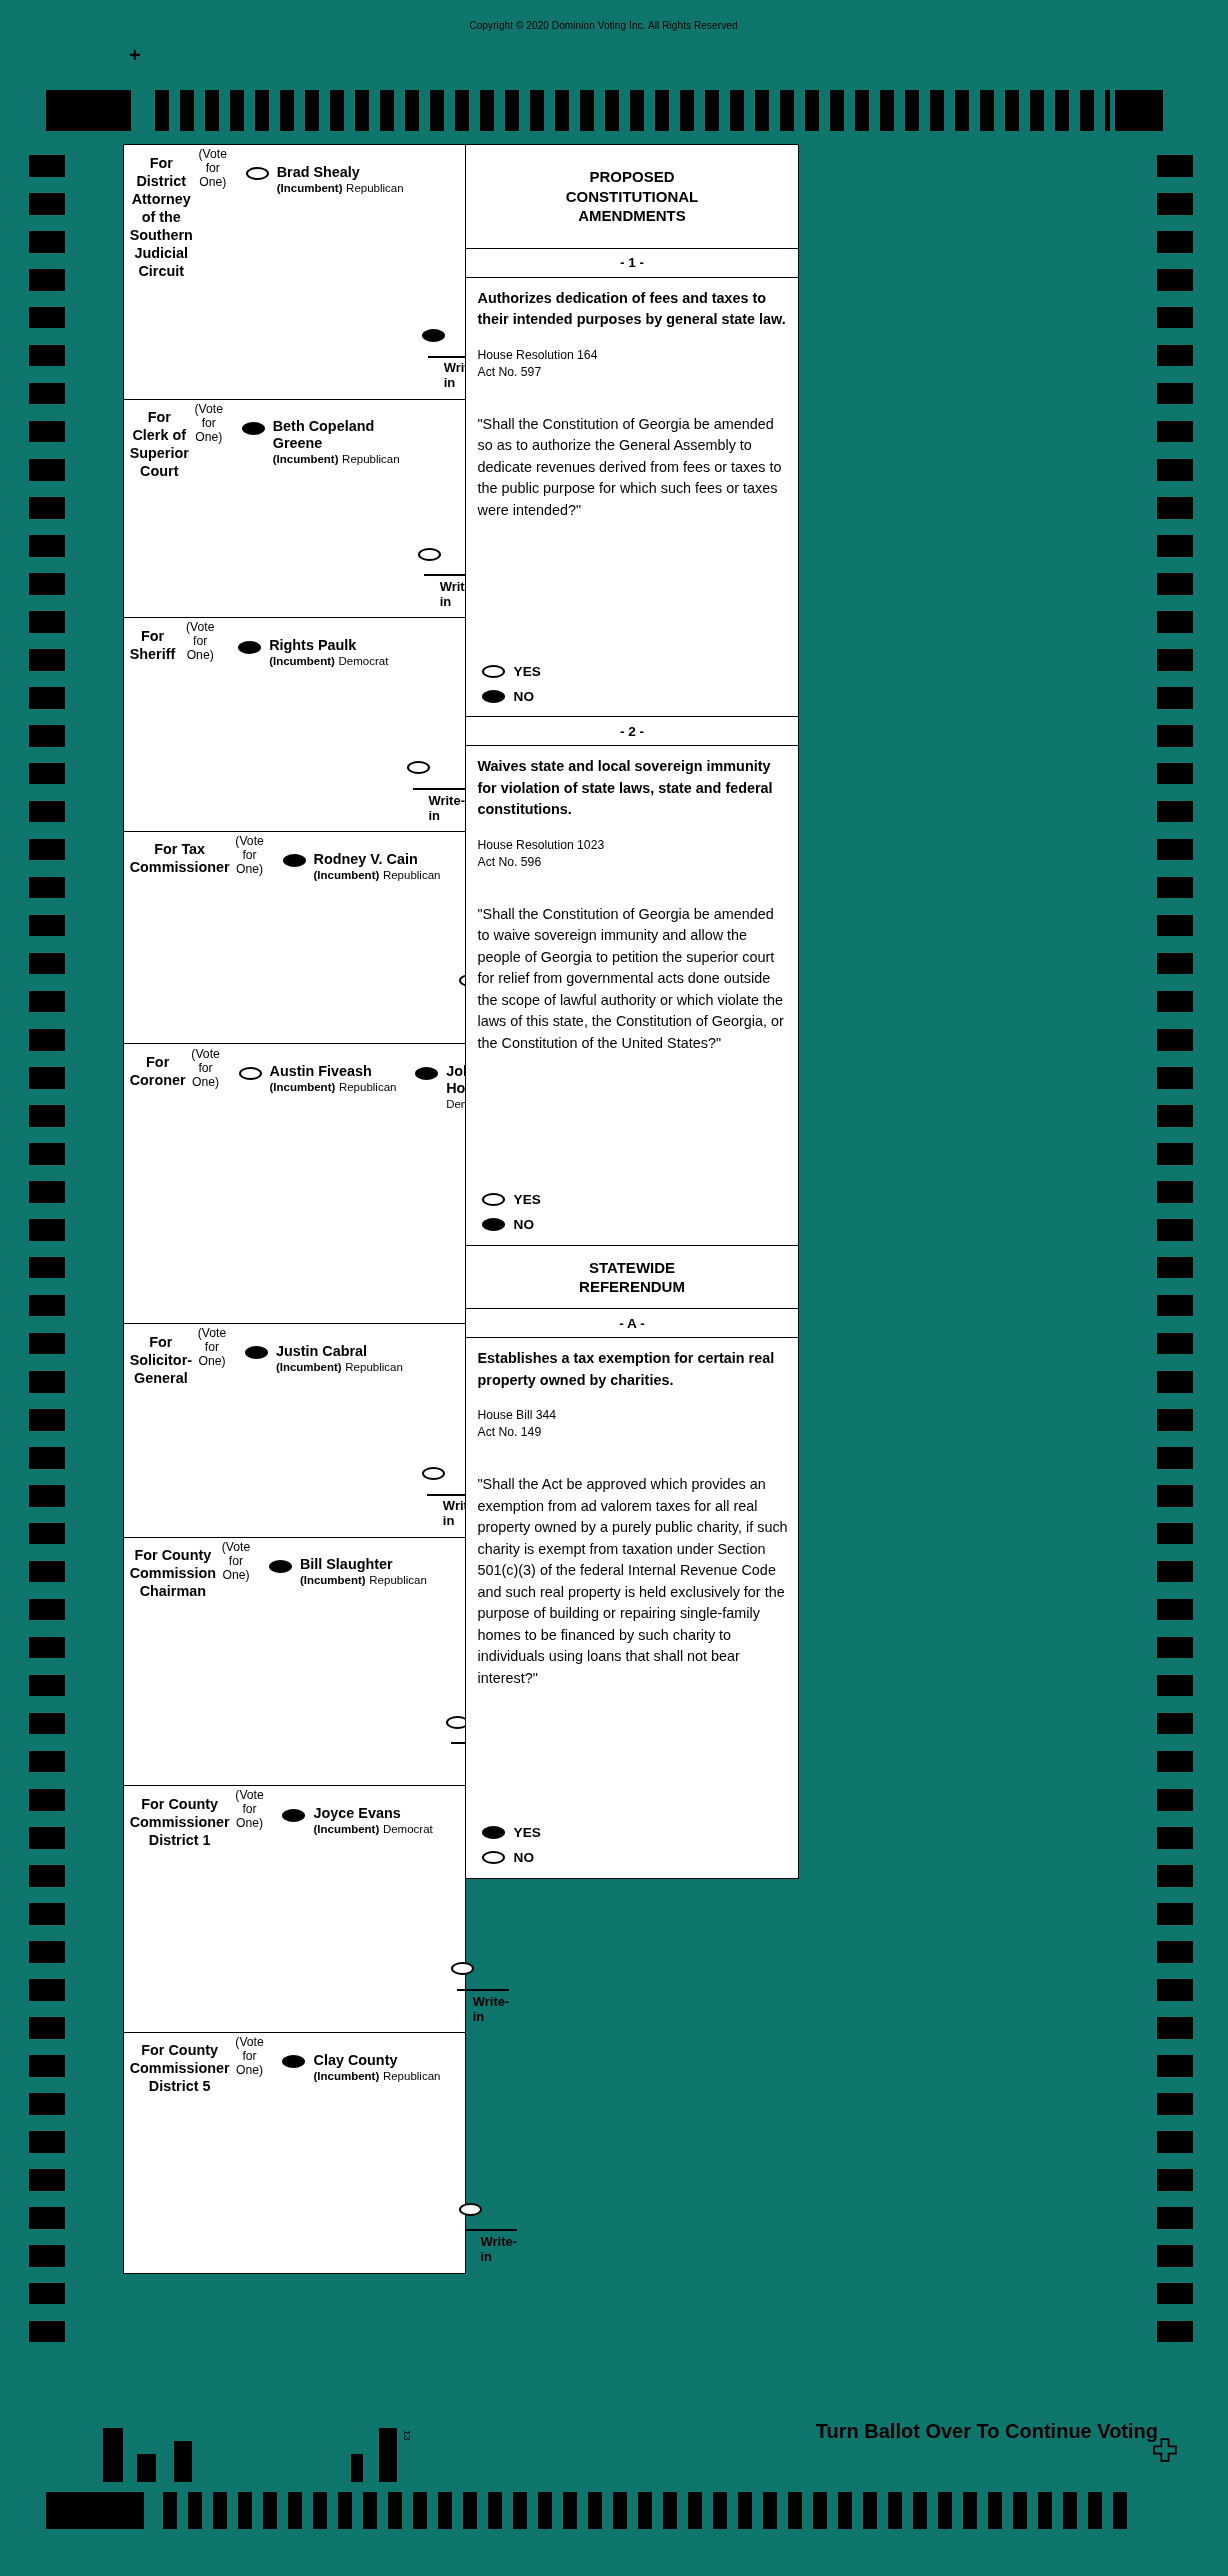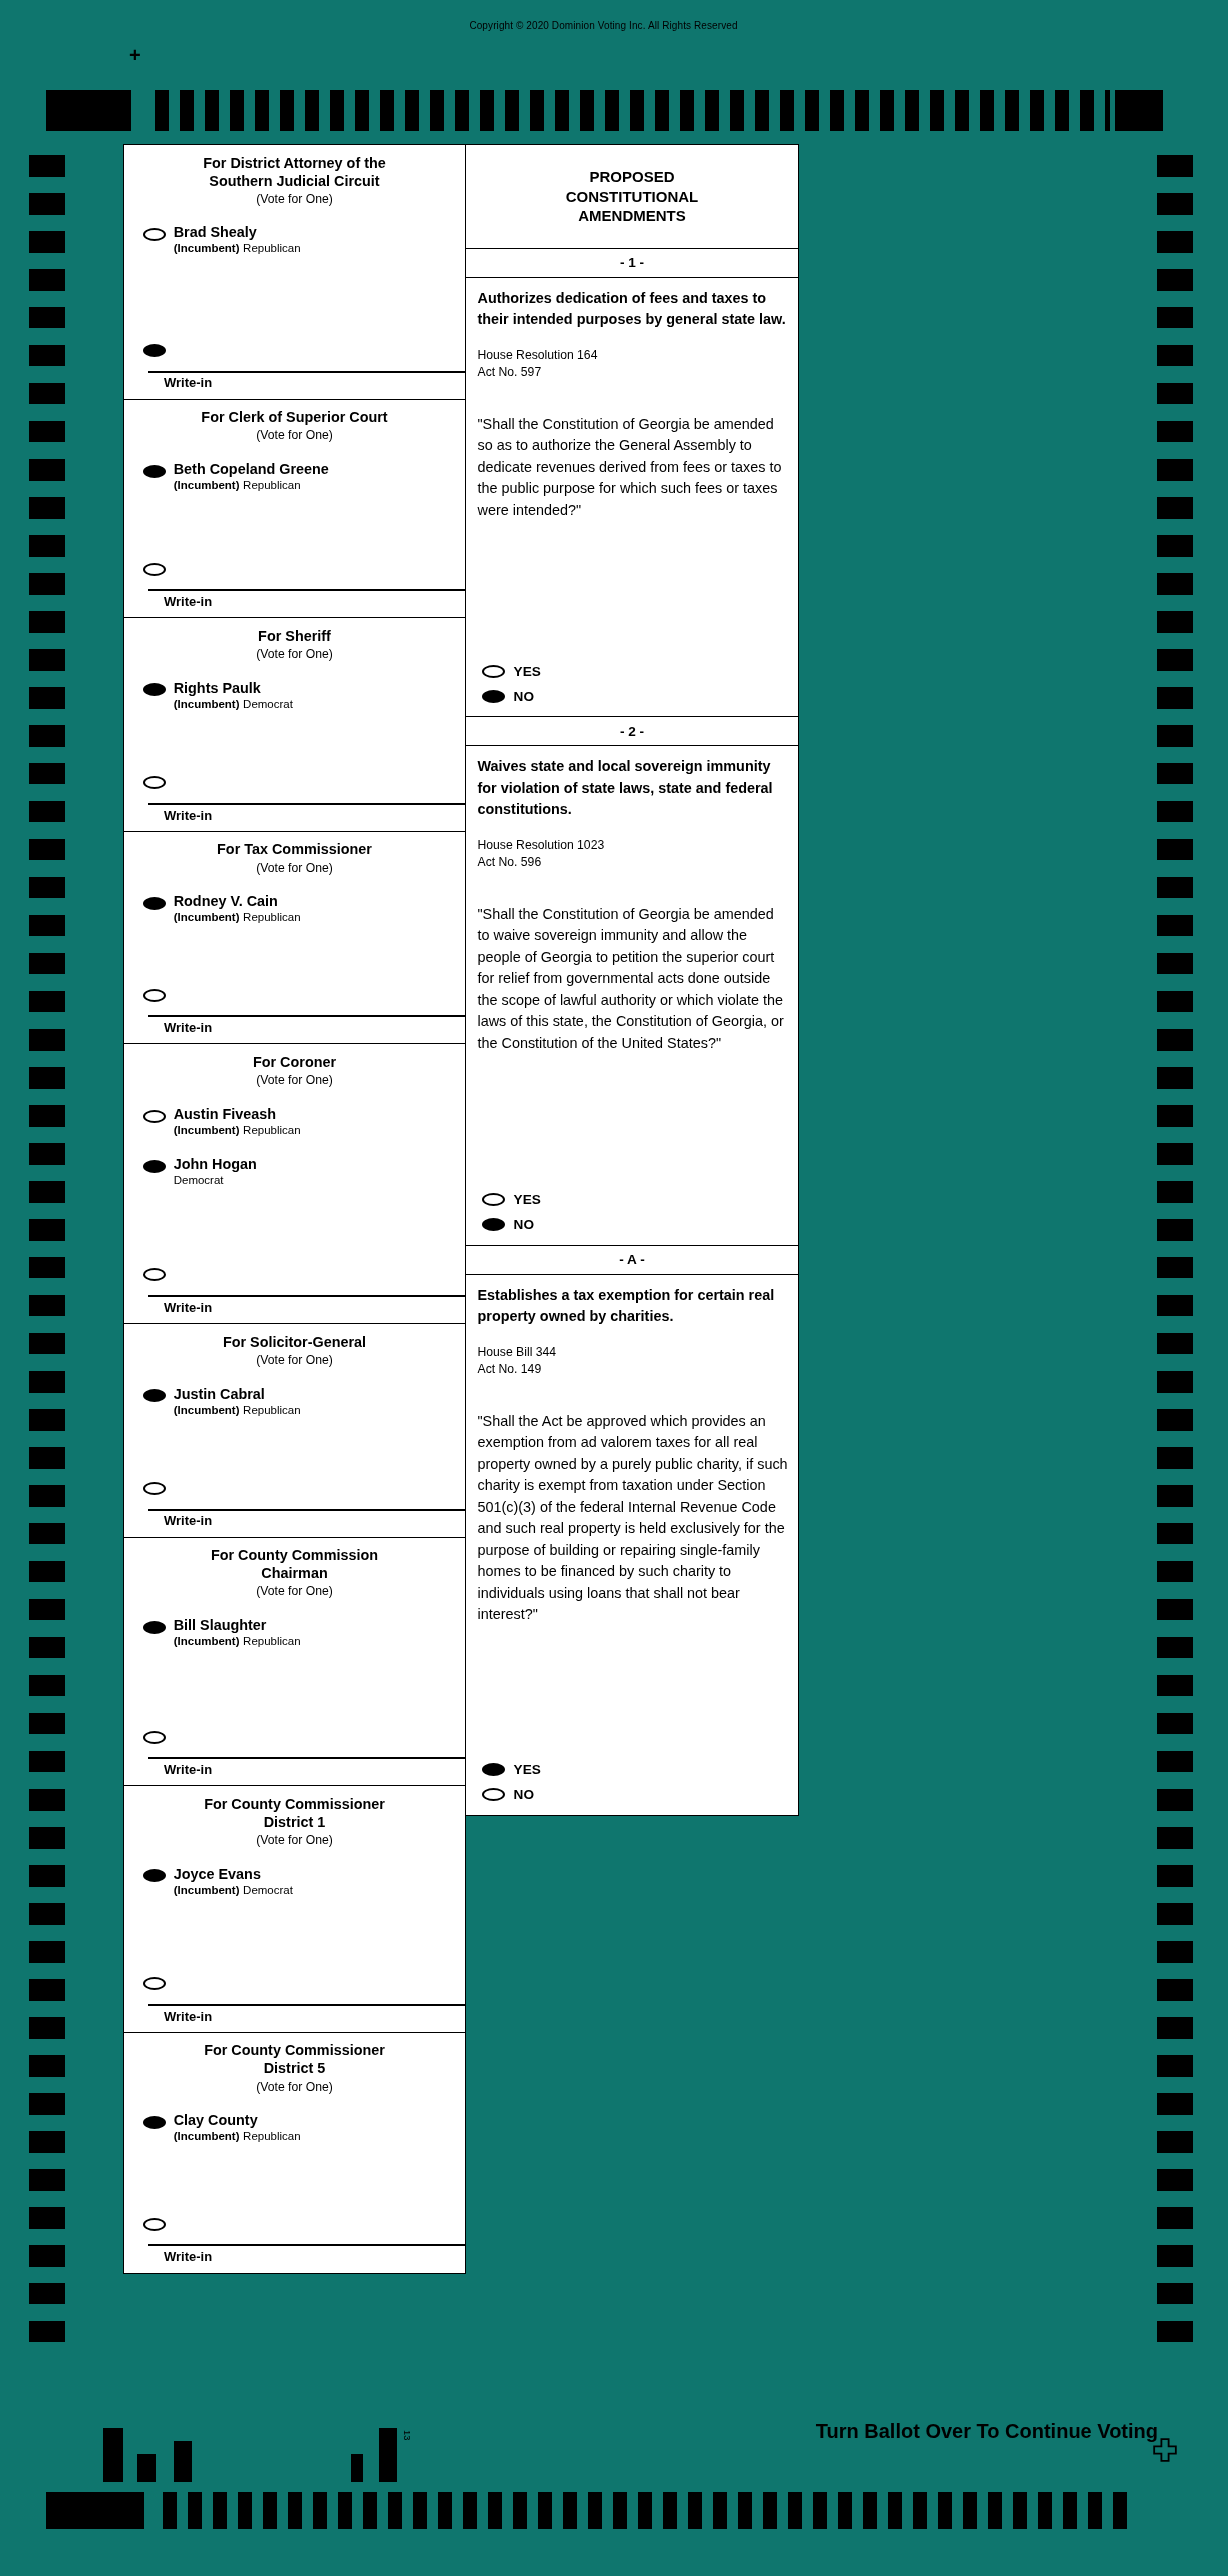--- a/index.html
+++ b/index.html
@@ -27,21 +27,21 @@
   .marks-left { left:29px; }
   .marks-right { left:1157px; }
 
   
   .col-left  { position:absolute; left:123px; top:144px; width:343px; }
   .col-right { position:absolute; left:465px; top:144px; width:334px; }
   .col-left section, .col-right section { border:1.4px solid #000; background:#fff; }
   .col-left section + section, .col-right section + section { margin-top:-1.4px; }
 
   
-  .contest { display:flex; flex-direction:column; }
+  .contest { display:flex; flex-direction:row; }
   .c-title { text-align:center; font-weight:bold; font-size:14.4px; line-height:18px; padding:8.6px 5.7px 0 5.7px; }
   .c-vote  { text-align:center; font-size:12.2px; padding-top:2.2px; }
   .cand-row { display:flex; align-items:flex-start; padding-left:18.7px; margin-top:18.7px; }
   .oval { flex:none; width:23px; height:13px; border:2.2px solid #000; border-radius:50%; display:inline-block; background:#fff; }
   .oval.filled { background:#000; }
   .cand-row .oval { margin-top:3.6px; }
   .cand-info { margin-left:8px; }
   .cand-name { font-weight:bold; font-size:14.4px; line-height:17px; }
   .cand-detail { font-size:11.5px; line-height:14.4px; }
   .cand-detail b:not(:empty) { margin-right:3.6px; }
@@ -309,20 +309,24 @@
           <span class="oval"></span>
           <span class="choice-label">YES</span>
         </div>
         <div class="choice-row">
           <span class="oval filled"></span>
           <span class="choice-label">NO</span>
         </div>
       </div>
     </section>
 
+    <section class="col-header" style="min-height:65px">
+      <div>STATEWIDE</div>
+      <div>REFERENDUM</div>
+    </section>
 
     <section class="measure" style="min-height:571px">
       <div class="m-num">- A -</div>
       <div class="m-summary">Establishes a tax exemption for certain real property owned by charities.</div>
       <div class="m-ref m-ref-first">House Bill 344</div>
       <div class="m-ref">Act No. 149</div>
       <div class="m-question">"Shall the Act be approved which provides an exemption from ad valorem taxes for all real property owned by a purely public charity, if such charity is exempt from taxation under Section 501(c)(3) of the federal Internal Revenue Code and such real property is held exclusively for the purpose of building or repairing single-family homes to be financed by such charity to individuals using loans that shall not bear interest?"</div>
       <div class="choices">
         <div class="choice-row">
           <span class="oval filled"></span>

